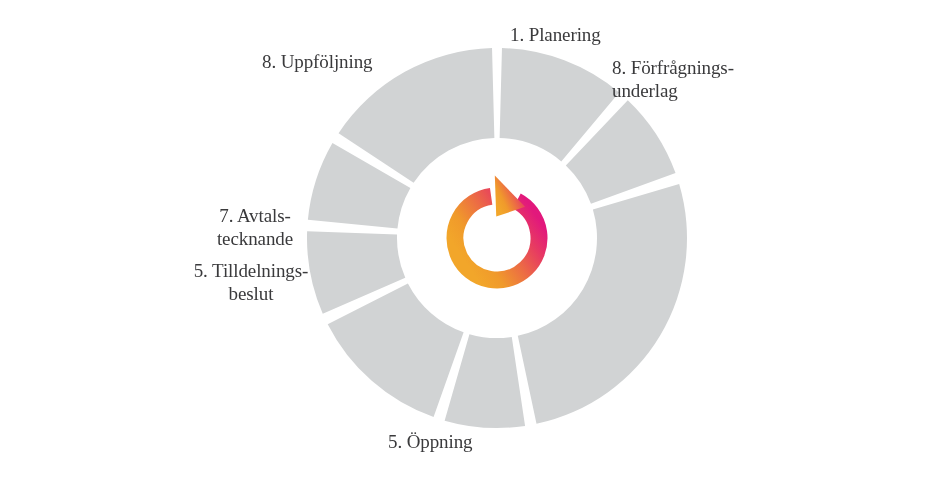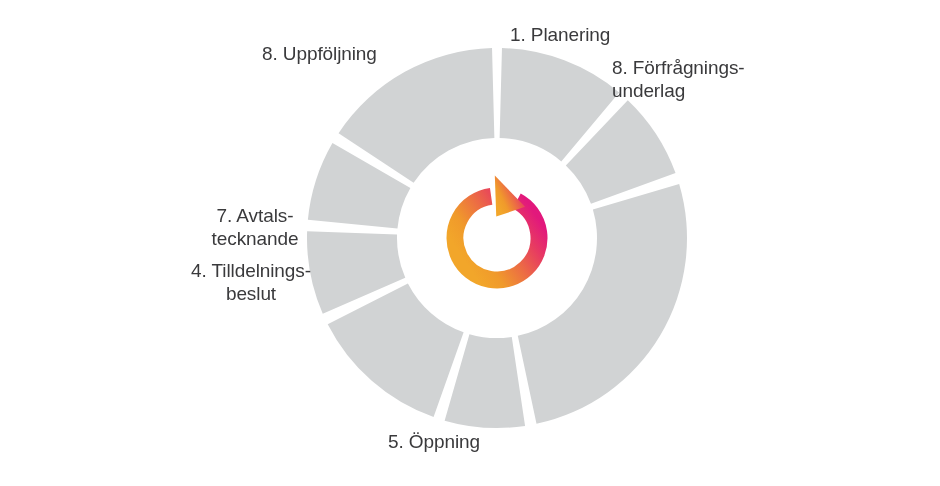--- a/index.html
+++ b/index.html
@@ -21,39 +21,39 @@
   #wheel-svg {
     position: absolute;
     left: 0;
     top: 0;
     width: 940px;
     height: 486px;
   }
   .wheel-label {
     position: absolute;
     color: #3a3a3c;
-    font-family: Liberation Sans, sans-serif;
+    font-family: Liberation Serif, serif;
     font-size: 19px;
     line-height: 23px;
     white-space: pre-line;
     letter-spacing: -0.1px;
   }
   .lbl-right  { text-align: center; }
   .lbl-left   { text-align: center; }
   .lbl-center { text-align: center; }
 
   
   #label-1 { left: 510px; top: 23px;  text-align: left;   width: 170px; }
   #label-2 { left: 612px; top: 56px;  text-align: left;   width: 190px; }
   #label-3 { left: 618px; top: 371px; text-align: left;   width: 200px; }
   #label-4 { left: 388px; top: 430px; text-align: left;   width: 160px; }
   #label-5 { left: 272px; top: 381px; text-align: left;   width: 150px; }
   #label-6 { left: 176px; top: 259px; text-align: center; width: 150px; }
   #label-7 { left: 185px; top: 204px; text-align: center; width: 140px; }
-  #label-8 { left: 262px; top: 42px;  text-align: left;   width: 170px; }
+  #label-8 { left: 262px; top: 50px;  text-align: left;   width: 170px; }
 </style>
 </head>
 <body>
 
 <div id="stage">
 
   <svg id="wheel-svg" viewBox="0 0 940 486">
     <defs>
       <linearGradient id="arrowGrad" x1="0.08" y1="0.72" x2="0.92" y2="0.16">
         <stop offset="0%" stop-color="#F2A62A"></stop>
@@ -83,21 +83,21 @@
 
   <div class="wheel-label lbl-right" id="label-1">1. Planering</div>
 
   <div class="wheel-label lbl-right" id="label-2">8. Förfrågnings-
 underlag</div>
 
 
   <div class="wheel-label lbl-center" id="label-4">5. Öppning</div>
 
 
-  <div class="wheel-label lbl-left" id="label-6">4. Tilldelnings-
+  <div class="wheel-label lbl-left" id="label-6">5. Tilldelnings-
 beslut</div>
 
   <div class="wheel-label lbl-left" id="label-7">7. Avtals-
 tecknande</div>
 
   <div class="wheel-label lbl-left" id="label-8">8. Uppföljning</div>
 
 </div>
 
 </body></html>

